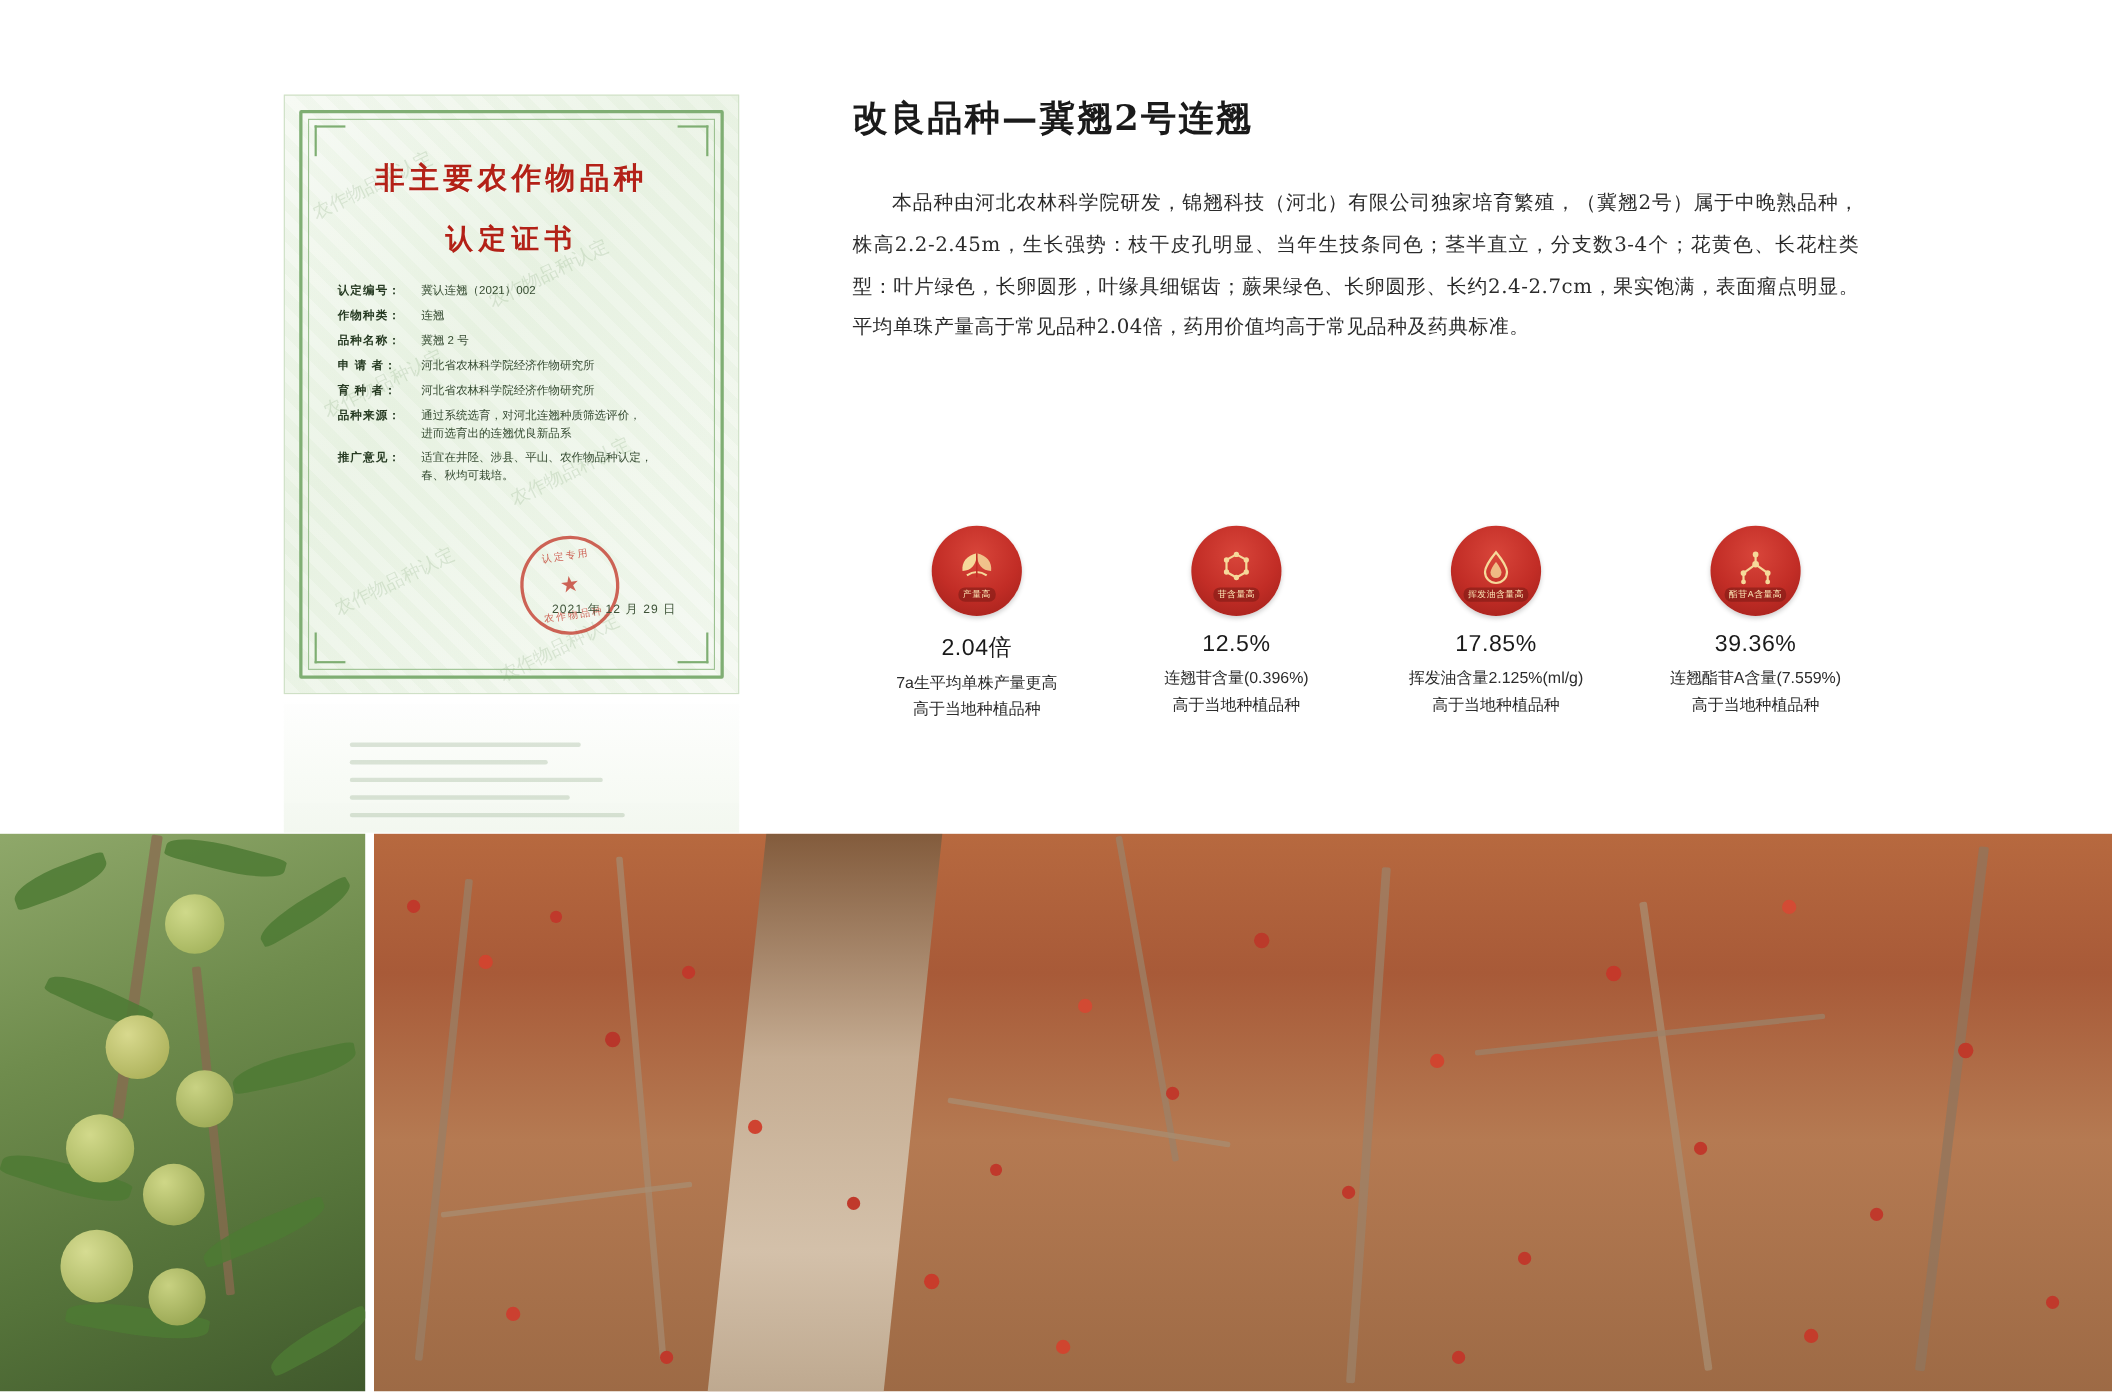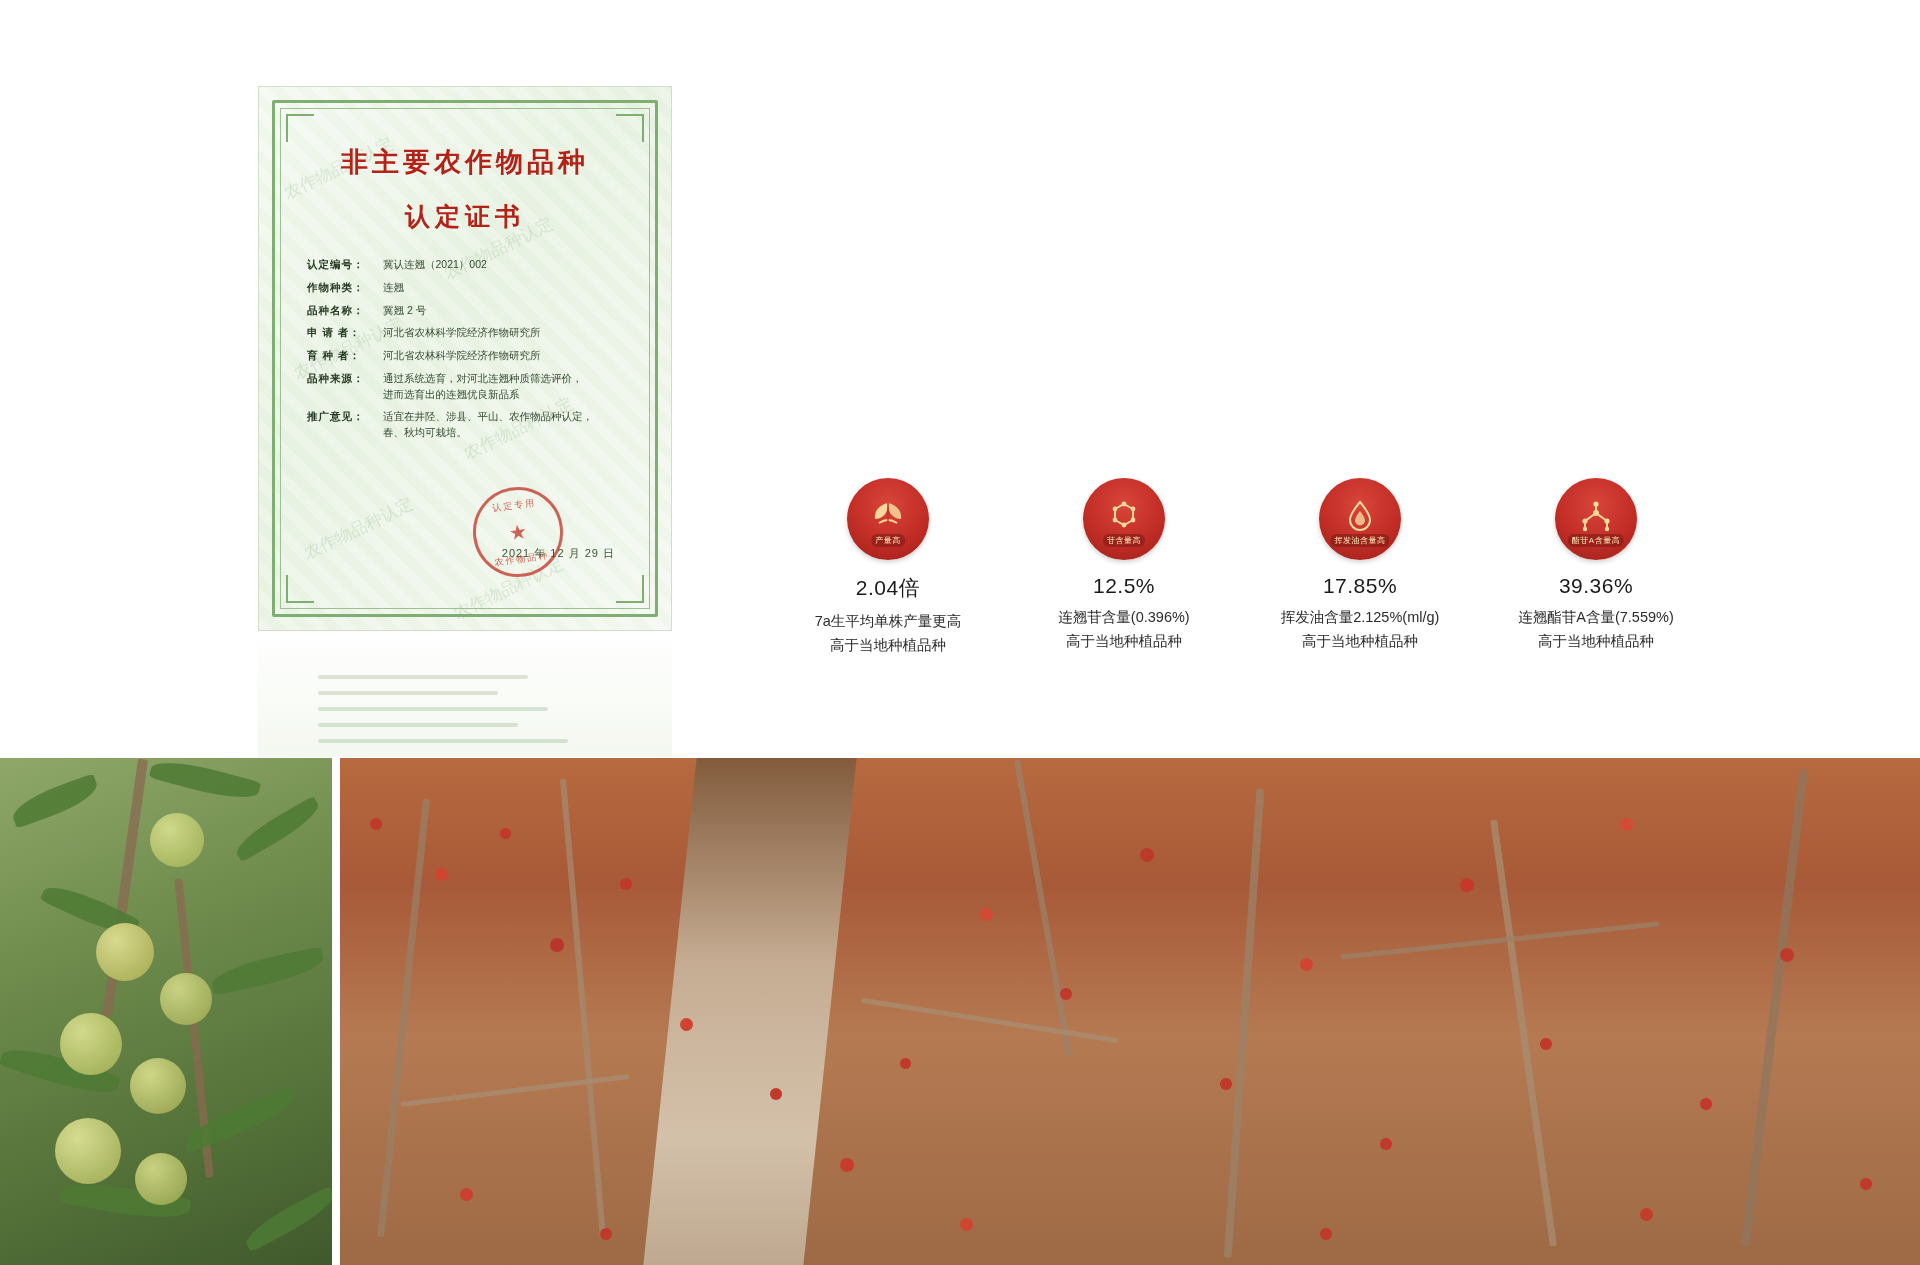--- a/index.html
+++ b/index.html
@@ -413,20 +413,24 @@
   </div>
 
   <div class="cert-reflection">
     <div class="rl" style="top:14px;"></div>
     <div class="rl" style="top:30px; width:200px;"></div>
     <div class="rl" style="top:46px; width:230px;"></div>
     <div class="rl" style="top:62px; width:180px;"></div>
     <div class="rl" style="top:78px; width:210px;"></div>
   </div>
 
+  <div class="content">
+    <h1 class="heading">改良品种—冀翘2号连翘</h1>
+    <p class="paragraph">本品种由河北农林科学院研发，锦翘科技（河北）有限公司独家培育繁殖，（冀翘2号）属于中晚熟品种，株高2.2-2.45m，生长强势：枝干皮孔明显、当年生技条同色；茎半直立，分支数3-4个；花黄色、长花柱类型：叶片绿色，长卵圆形，叶缘具细锯齿；蕨果绿色、长卵圆形、长约2.4-2.7cm，果实饱满，表面瘤点明显。平均单珠产量高于常见品种2.04倍，药用价值均高于常见品种及药典标准。</p>
+  </div>
 
   <div class="stats">
 
     <div class="stat">
       <div class="stat-badge">
         <svg width="38" height="34" viewBox="0 0 38 34" aria-hidden="true">
           <path d="M19 4 C10 6 5 12 6 20 C14 20 19 14 19 4 Z" fill="#f6d99a"></path>
           <path d="M19 4 C28 6 33 12 32 20 C24 20 19 14 19 4 Z" fill="#f6d99a" opacity=".85"></path>
           <path d="M10 24 C16 20 22 20 28 24" stroke="#f6d99a" stroke-width="2" fill="none"></path>
           <path d="M19 4 L19 26" stroke="#c22d26" stroke-width="1.4"></path>

